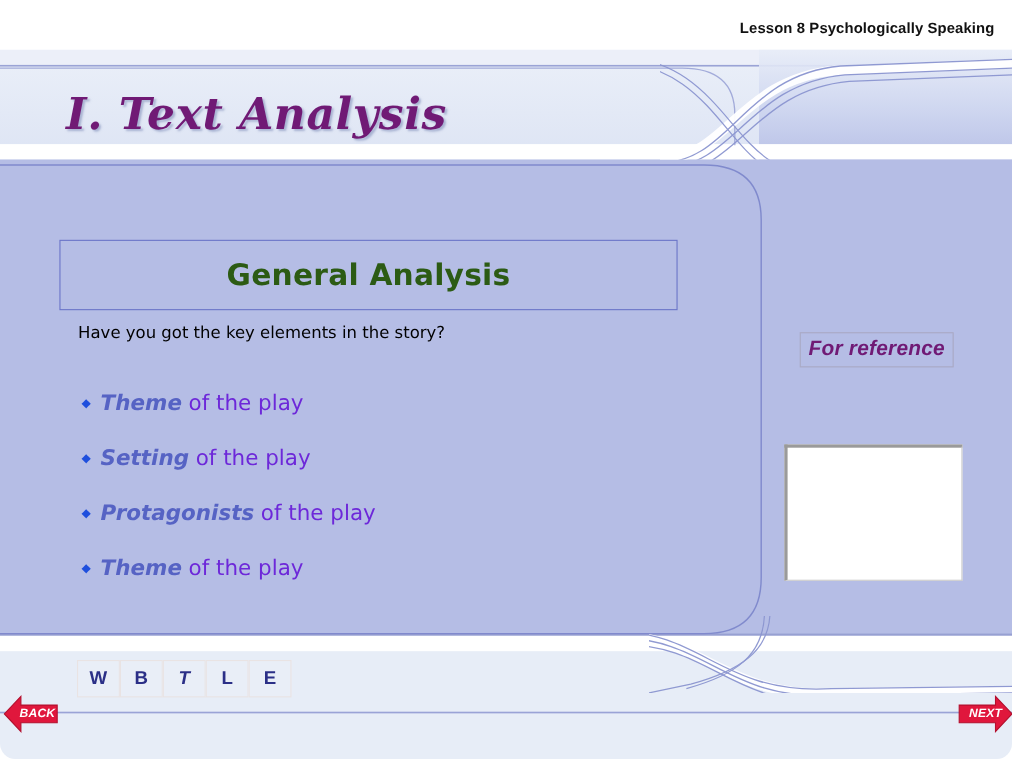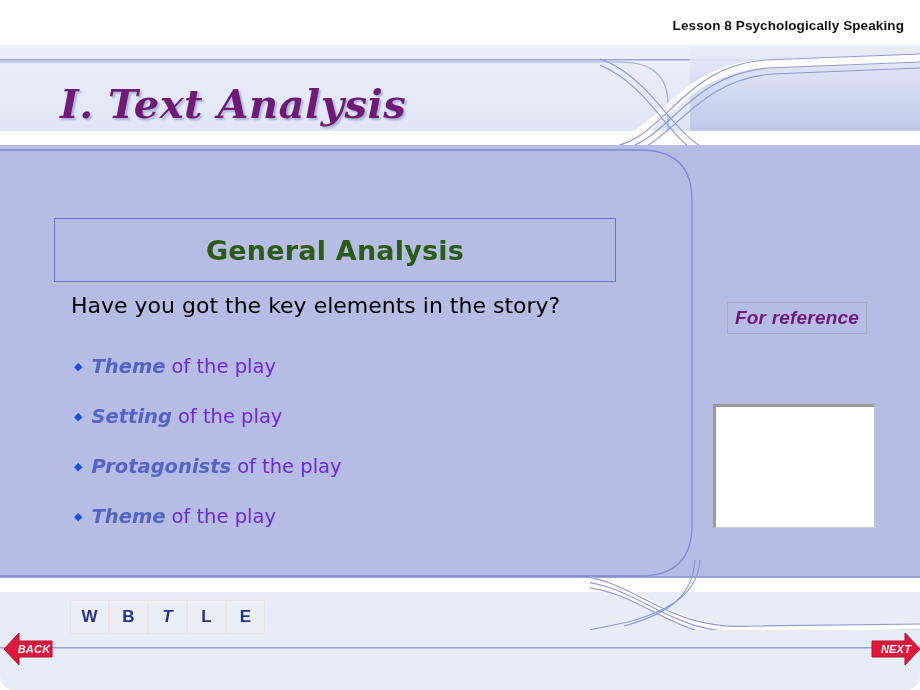--- a/index.html
+++ b/index.html
@@ -85,21 +85,21 @@
     color: #2c5b14;
     letter-spacing: 0.2px;
   }
 
   
   .question {
     position: absolute;
     left: 71px;
     top: 293px;
     font-family: "DejaVu Sans", sans-serif;
-    font-size: 22px;
+    font-size: 15px;
     color: #000000;
     white-space: nowrap;
   }
 
   
   .bullets {
     position: absolute;
     left: 74px;
     top: 355px;
     width: 560px;

